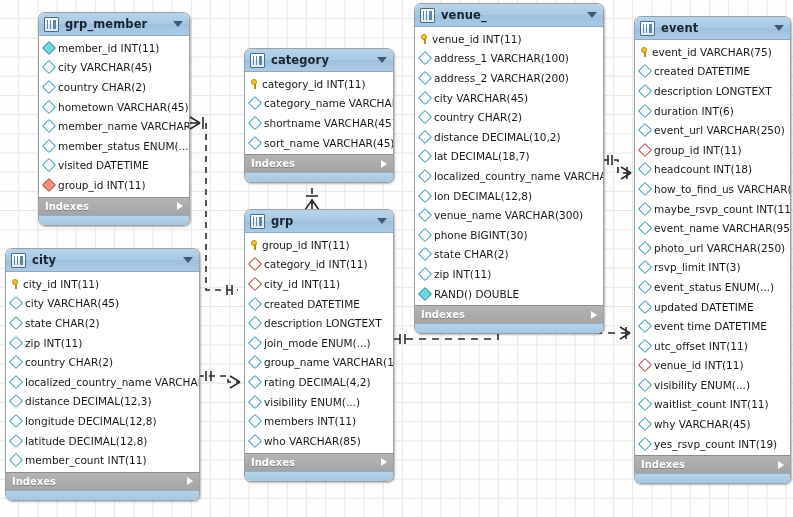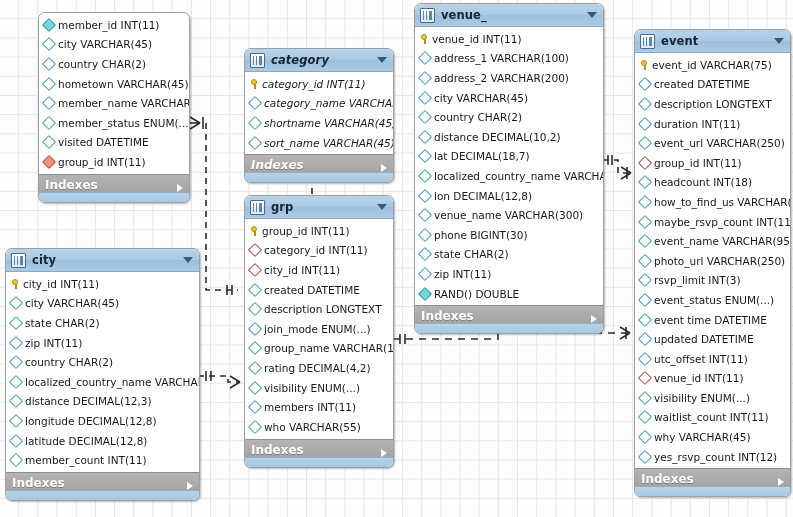--- a/index.html
+++ b/index.html
@@ -79,25 +79,25 @@
     content:"";position:absolute;left:1px;top:0;
     width:6px;height:6px;border-radius:50%;
     background:#f2c230;border:1px solid #b8900f;box-sizing:border-box;
   }
   .key:after{ 
     content:"";position:absolute;left:3.5px;top:5px;
     width:2px;height:5px;background:#f2c230;border:1px solid #b8900f;
     border-top:none;box-sizing:border-box;
   }
   .tbl-foot{
-    height:17px;display:flex;align-items:flex-end;
+    height:17px;display:flex;align-items:center;
     padding:0 6px 0 6px;
     background:linear-gradient(to bottom,#b4b4b4,#a4a4a4);
     border-top:1px solid #8e8e8e;
-    font-size:12px;font-weight:bold;color:#ffffff;
+    font-size:10px;font-weight:bold;color:#ffffff;
     text-shadow:0 1px 0 rgba(0,0,0,.25);
   }
   .foot-caret{
     margin-left:auto;width:0;height:0;
     border-top:4.5px solid transparent;border-bottom:4.5px solid transparent;
     border-left:6px solid #ffffff;
   }
   .tbl-band{
     height:9px;
     background:linear-gradient(to bottom,#b6d3e8,#a6c7e0);
@@ -143,20 +143,25 @@
       <path d="M 603 160 L 618 160 L 618 173 L 631 173" stroke-dasharray="6,5"></path>
       <path d="M 608 155 L 608 165 M 612 155 L 612 165" stroke-dasharray="0"></path>
       <path d="M 631 173 L 621 167 M 631 173 L 621 179 M 627 167 L 627 179" stroke-dasharray="0"></path>
     </g>
 
   </g>
 </svg>
 
 <div id="tables-root">
     <div class="tbl" style="left: 38px; top: 12px; width: 150px;">
+      <div class="tbl-head">
+        <span class="tbl-icon"></span>
+        <span class="tbl-title">grp_member</span>
+        <span class="tbl-caret"></span>
+      </div>
       <div class="cols">
         <div class="col">
           <span class="dia filled"></span>
           <span>member_id INT(11)</span>
         </div>
         <div class="col">
           <span class="dia"></span>
           <span>city VARCHAR(45)</span>
         </div>
         <div class="col">
@@ -237,21 +242,21 @@
           <span class="dia"></span>
           <span>member_count INT(11)</span>
         </div>
       </div>
       <div class="tbl-foot">
         <span>Indexes</span>
         <span class="foot-caret"></span>
       </div>
       <div class="tbl-band"></div>
     </div>
-    <div class="tbl" style="left: 244px; top: 48px; width: 148px; font-style: italic;">
+    <div class="tbl" style="left: 244px; top: 48px; width: 148px;">
       <div class="tbl-head">
         <span class="tbl-icon"></span>
         <span class="tbl-title">category</span>
         <span class="tbl-caret"></span>
       </div>
       <div class="cols">
         <div class="col">
           <span class="key"></span>
           <span>category_id INT(11)</span>
         </div>
@@ -267,21 +272,21 @@
           <span class="dia"></span>
           <span>sort_name VARCHAR(45)</span>
         </div>
       </div>
       <div class="tbl-foot">
         <span>Indexes</span>
         <span class="foot-caret"></span>
       </div>
       <div class="tbl-band"></div>
     </div>
-    <div class="tbl" style="left: 244px; top: 195px; width: 148px;">
+    <div class="tbl" style="left: 244px; top: 209px; width: 148px;">
       <div class="tbl-head">
         <span class="tbl-icon"></span>
         <span class="tbl-title">grp</span>
         <span class="tbl-caret"></span>
       </div>
       <div class="cols">
         <div class="col">
           <span class="key"></span>
           <span>group_id INT(11)</span>
         </div>
@@ -316,21 +321,21 @@
         <div class="col">
           <span class="dia"></span>
           <span>visibility ENUM(...)</span>
         </div>
         <div class="col">
           <span class="dia"></span>
           <span>members INT(11)</span>
         </div>
         <div class="col">
           <span class="dia"></span>
-          <span>who VARCHAR(55)</span>
+          <span>who VARCHAR(85)</span>
         </div>
       </div>
       <div class="tbl-foot">
         <span>Indexes</span>
         <span class="foot-caret"></span>
       </div>
       <div class="tbl-band"></div>
     </div>
     <div class="tbl" style="left: 414px; top: 3px; width: 188px;">
       <div class="tbl-head">
@@ -395,42 +400,42 @@
           <span class="dia filled"></span>
           <span>RAND() DOUBLE</span>
         </div>
       </div>
       <div class="tbl-foot">
         <span>Indexes</span>
         <span class="foot-caret"></span>
       </div>
       <div class="tbl-band"></div>
     </div>
-    <div class="tbl" style="left: 634px; top: 29px; width: 155px;">
+    <div class="tbl" style="left: 634px; top: 16px; width: 155px;">
       <div class="tbl-head">
         <span class="tbl-icon"></span>
         <span class="tbl-title">event</span>
         <span class="tbl-caret"></span>
       </div>
       <div class="cols">
         <div class="col">
           <span class="key"></span>
           <span>event_id VARCHAR(75)</span>
         </div>
         <div class="col">
           <span class="dia"></span>
           <span>created DATETIME</span>
         </div>
         <div class="col">
           <span class="dia"></span>
           <span>description LONGTEXT</span>
         </div>
         <div class="col">
           <span class="dia"></span>
-          <span>duration INT(11)</span>
+          <span>duration INT(6)</span>
         </div>
         <div class="col">
           <span class="dia"></span>
           <span>event_url VARCHAR(250)</span>
         </div>
         <div class="col">
           <span class="dia fk"></span>
           <span>group_id INT(11)</span>
         </div>
         <div class="col">
@@ -456,25 +461,25 @@
         <div class="col">
           <span class="dia"></span>
           <span>rsvp_limit INT(3)</span>
         </div>
         <div class="col">
           <span class="dia"></span>
           <span>event_status ENUM(...)</span>
         </div>
         <div class="col">
           <span class="dia"></span>
+          <span>updated DATETIME</span>
+        </div>
+        <div class="col">
+          <span class="dia"></span>
           <span>event time DATETIME</span>
-        </div>
-        <div class="col">
-          <span class="dia"></span>
-          <span>updated DATETIME</span>
         </div>
         <div class="col">
           <span class="dia"></span>
           <span>utc_offset INT(11)</span>
         </div>
         <div class="col">
           <span class="dia fk"></span>
           <span>venue_id INT(11)</span>
         </div>
         <div class="col">
@@ -484,21 +489,21 @@
         <div class="col">
           <span class="dia"></span>
           <span>waitlist_count INT(11)</span>
         </div>
         <div class="col">
           <span class="dia"></span>
           <span>why VARCHAR(45)</span>
         </div>
         <div class="col">
           <span class="dia"></span>
-          <span>yes_rsvp_count INT(12)</span>
+          <span>yes_rsvp_count INT(19)</span>
         </div>
       </div>
       <div class="tbl-foot">
         <span>Indexes</span>
         <span class="foot-caret"></span>
       </div>
       <div class="tbl-band"></div>
     </div>
   </div>
 

